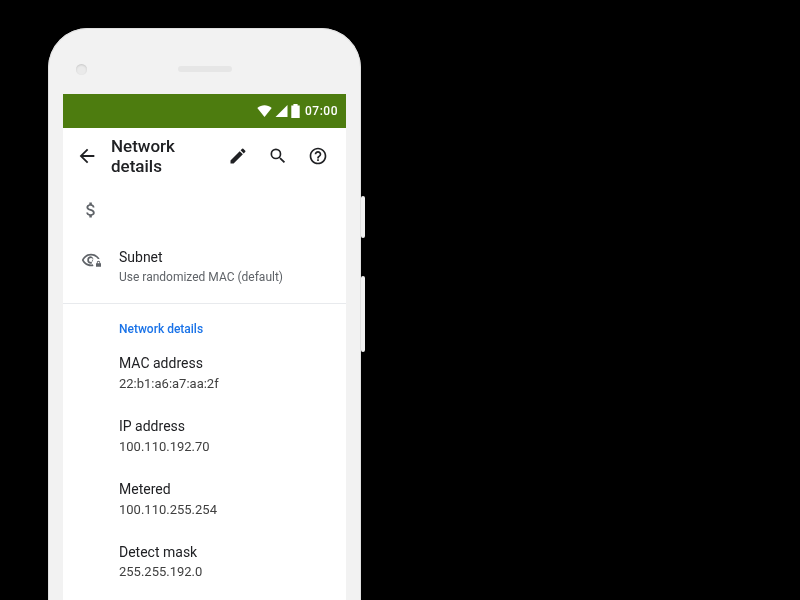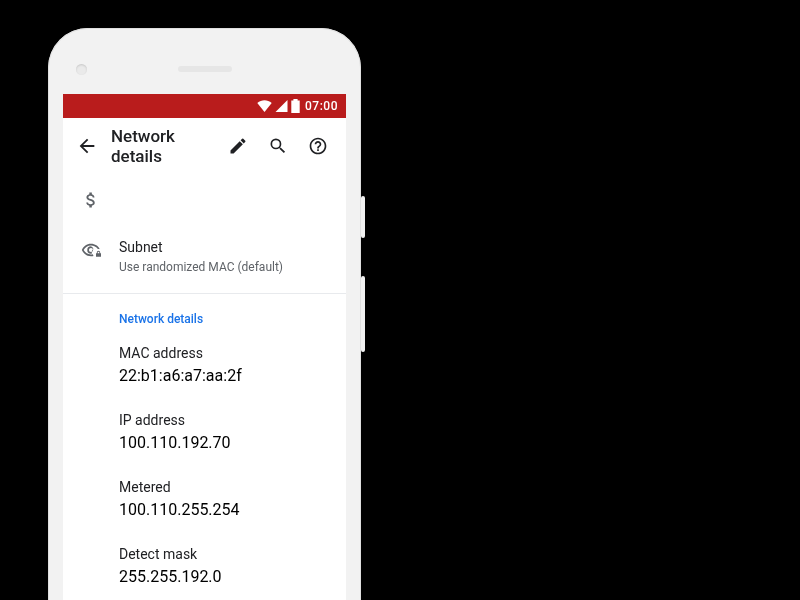--- a/index.html
+++ b/index.html
@@ -64,22 +64,22 @@
     .screen {
       position: absolute;
       left: 15px;
       top: 66px;
       width: 283px;
       height: 530px;
       background: #fff;
       overflow: hidden;
     }
     .status-bar {
-      height: 24px;
-      background: #b91c1c;
+      height: 34px;
+      background: #4d7c0f;
       display: flex;
       align-items: center;
       justify-content: flex-end;
       padding: 0 8px;
       gap: 3px;
       color: #fff;
       font-size: 12px;
       font-weight: 500;
     }
     .status-bar svg {
@@ -156,22 +156,22 @@
     }
     .detail-row {
       padding: 12px 16px 12px 56px;
     }
     .detail-label {
       font-size: 14px;
       color: #202124;
       line-height: 1.4;
     }
     .detail-value {
-      font-size: 16px;
-      color: #000000;
+      font-size: 13px;
+      color: #404040;
       line-height: 1.4;
       margin-top: 1px;
     }
   </style>
 </head>
 <body>
 
 <div class="phone-frame">
   <div class="camera-dot"></div>
   <div class="speaker-slot"></div>

